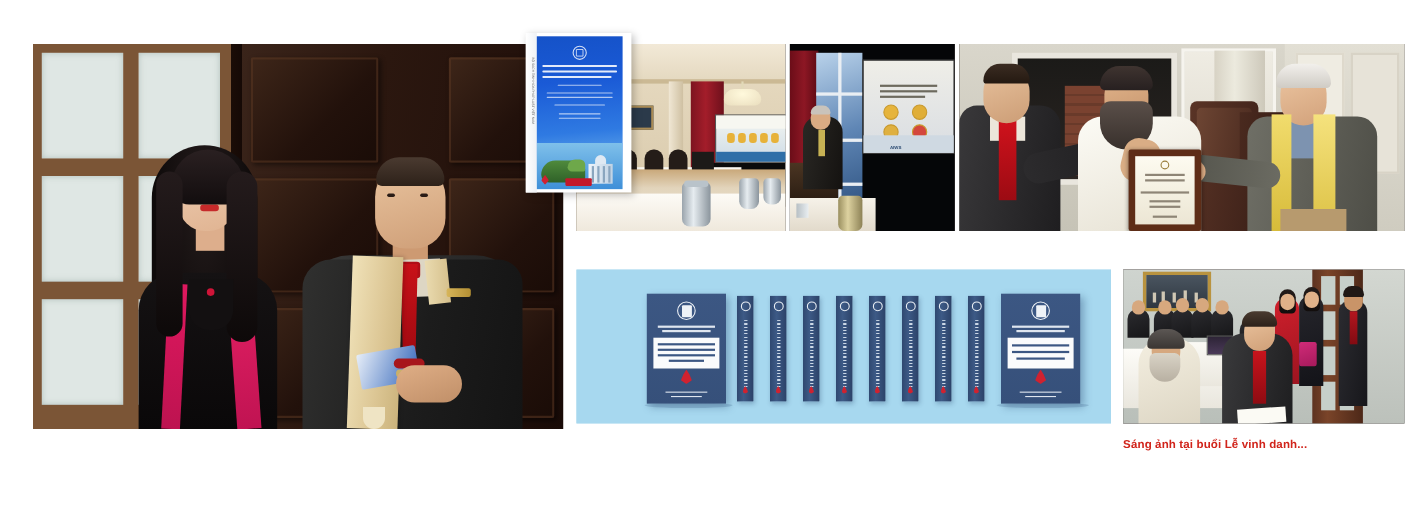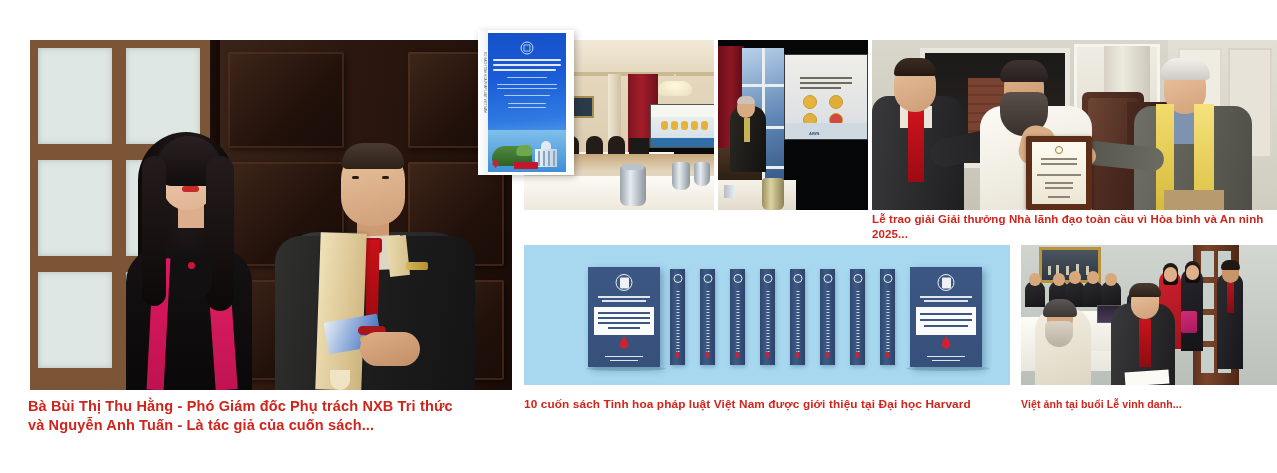--- a/index.html
+++ b/index.html
@@ -756,23 +756,19 @@
 
     <div>
       <div class="hl-speaker"></div>
       <div class="hl-sp-head"></div>
       <div class="hl-sp-hair"></div>
       <div class="hl-sp-tie"></div>
       <div class="hl-sp-paper"></div>
     </div>
   </div>
 
-  <div class="caption" style="left:28px;top:397px;width:480px;font-size:14.5px;">Bà Bùi Thị Thu Hằng - Phó Giám đốc Phụ trách NXB Tri thức
-và Nguyễn Anh Tuấn - Là tác giả của cuốn sách...</div>
-
-
-  <div class="caption" style="left:872px;top:212px;width:400px;font-size:11.5px;">Lễ trao giải Giải thưởng Nhà lãnh đạo toàn cầu vì Hòa bình và An ninh 2025...</div>
-
-  <div class="caption" style="left:524px;top:397px;width:480px;font-size:11.8px;">10 cuốn sách Tinh hoa pháp luật Việt Nam được giới thiệu tại Đại học Harvard</div>
-
-  <div class="caption" style="left:1021px;top:398px;width:250px;font-size:10.5px;">Việt ảnh tại buổi Lễ vinh danh...</div>
+
+
+
+
+  <div class="caption" style="left:1021px;top:398px;width:250px;font-size:10.5px;">Sáng ảnh tại buổi Lễ vinh danh...</div>
 
 </div>
 
 </body></html>

